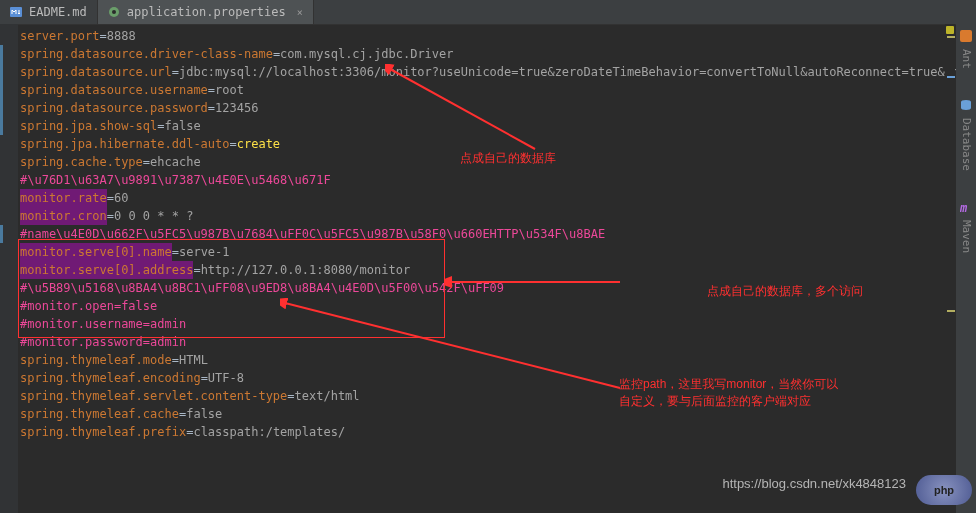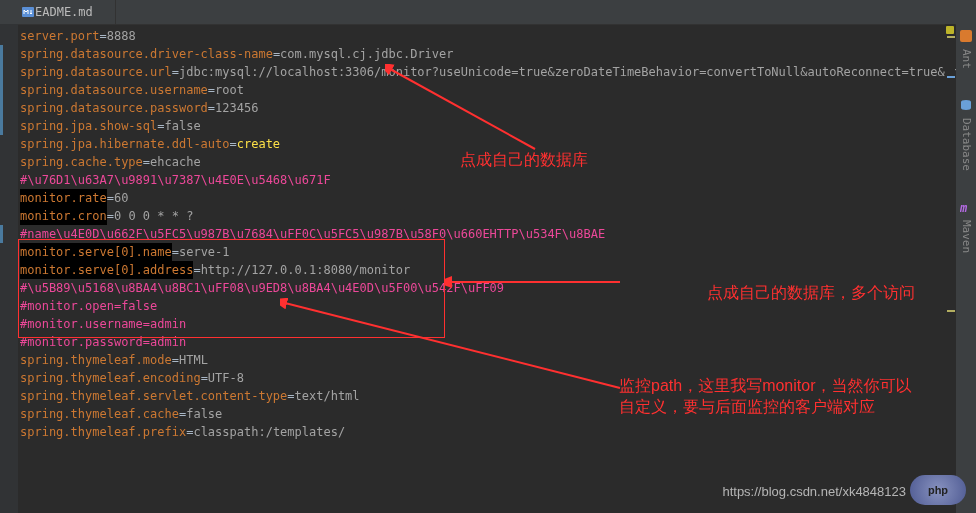--- a/index.html
+++ b/index.html
@@ -1,52 +1,60 @@
 <!DOCTYPE html>
 <html><head>
 <meta charset="utf-8">
 <style>
 html,body{margin:0;padding:0;width:976px;height:513px;background:#2b2b2b;font-family:Consolas,Monaco,monospace;font-size:12px;overflow:hidden;color:#a9b7c6}
 .tabs{display:flex;background:#3c3f41;height:24px;border-bottom:1px solid #323232}
-.tab{display:flex;align-items:center;padding:0 22px;color:#bbbbbb;font-size:12px;gap:1px}
+.tab{display:flex;align-items:center;padding:0 10px;color:#bbbbbb;font-size:12px;gap:7px}
 .tab.inactive{background:#3c3f41;border-right:1px solid #323232}
 .tab.active{background:#4e5254;border-right:1px solid #323232}
 .tab-icon{width:12px;height:12px;display:inline-block}
 .close-x{color:#999;margin-left:4px;font-size:10px}
 .gutter{width:18px;background:#313335;position:absolute;left:0;top:24px;bottom:0}
 .gutter-mark{width:3px;background:#4a7a9e;position:absolute;left:0;height:18px}
 .editor{position:absolute;left:20px;top:27px;right:20px;bottom:0;line-height:18px;white-space:pre}
 .key{color:#cc7832}
 .eq{color:#a9b7c6}
 .val{color:#a3a3a3}
 .com{color:#ec4899}
 .white{color:#fde047}
-.hl{background:#000000;display:inline-block}
+.hl{background:#701a75;display:inline-block}
 .line{height:18px;position:relative}
 .redbox{position:absolute;border:1px solid #ff3030;pointer-events:none}
 .arrow{position:absolute;pointer-events:none}
-.annot{position:absolute;color:#ff3030;font-family:sans-serif;font-size:16px}
+.annot{position:absolute;color:#ff3030;font-family:sans-serif;font-size:12px}
 .sidebar-r{position:absolute;right:0;top:24px;width:20px;height:489px;background:#3c3f41;display:flex;flex-direction:column;align-items:center;padding-top:6px;gap:30px}
 .side-lbl{writing-mode:vertical-rl;font-size:11px;color:#888}
 .scroll-track{position:absolute;right:21px;top:24px;width:10px;height:489px;background:#2b2b2b}
 .mark{position:absolute;right:0;width:8px;height:2px}
-.watermark{position:absolute;bottom:14px;right:70px;color:#ccc;font-family:sans-serif;font-size:13px;opacity:.85}
-.php-badge{position:absolute;bottom:8px;right:10px;width:56px;height:30px;border-radius:15px;background:radial-gradient(circle,#8892bf,#4f5b93);color:#222;font:bold 11px sans-serif;display:flex;align-items:center;justify-content:center}
+.watermark{position:absolute;bottom:22px;right:70px;color:#ccc;font-family:sans-serif;font-size:13px;opacity:.85}
+.php-badge{position:absolute;bottom:8px;right:4px;width:56px;height:30px;border-radius:15px;background:radial-gradient(circle,#8892bf,#4f5b93);color:#222;font:bold 11px sans-serif;display:flex;align-items:center;justify-content:center}
 .warn{position:absolute;width:8px;height:8px;background:#bdb429;border-radius:1px}
 </style>
 </head>
 <body>
 
 <div class="tabs">
   <div class="tab inactive">
     <span class="tab-icon"><svg viewBox="0 0 12 12">
           <rect width="12" height="10" y="1" fill="#5a8fd6" rx="1"></rect>
           <path d="M2 8V4l2 2 2-2v4M9 4v3m-1 0l1 1 1-1" stroke="#fff" stroke-width="1" fill="none"></path>
         </svg></span>
     <span>EADME.md</span>
+  </div>
+  <div class="tab active">
+    <span class="tab-icon"><svg viewBox="0 0 12 12">
+          <circle cx="6" cy="6" r="5" fill="#6a9e6a"></circle>
+          <circle cx="6" cy="6" r="2" fill="#2b2b2b"></circle>
+        </svg></span>
+    <span>application.properties</span>
+    <span class="close-x">×</span>
   </div>
 </div>
 
 <div class="gutter" id="gutter">
     <div class="gutter-mark" style="top: 21px;"></div>
     <div class="gutter-mark" style="top: 39px;"></div>
     <div class="gutter-mark" style="top: 57px;"></div>
     <div class="gutter-mark" style="top: 75px;"></div>
     <div class="gutter-mark" style="top: 93px;"></div>
     <div class="gutter-mark" style="top: 201px;"></div>

